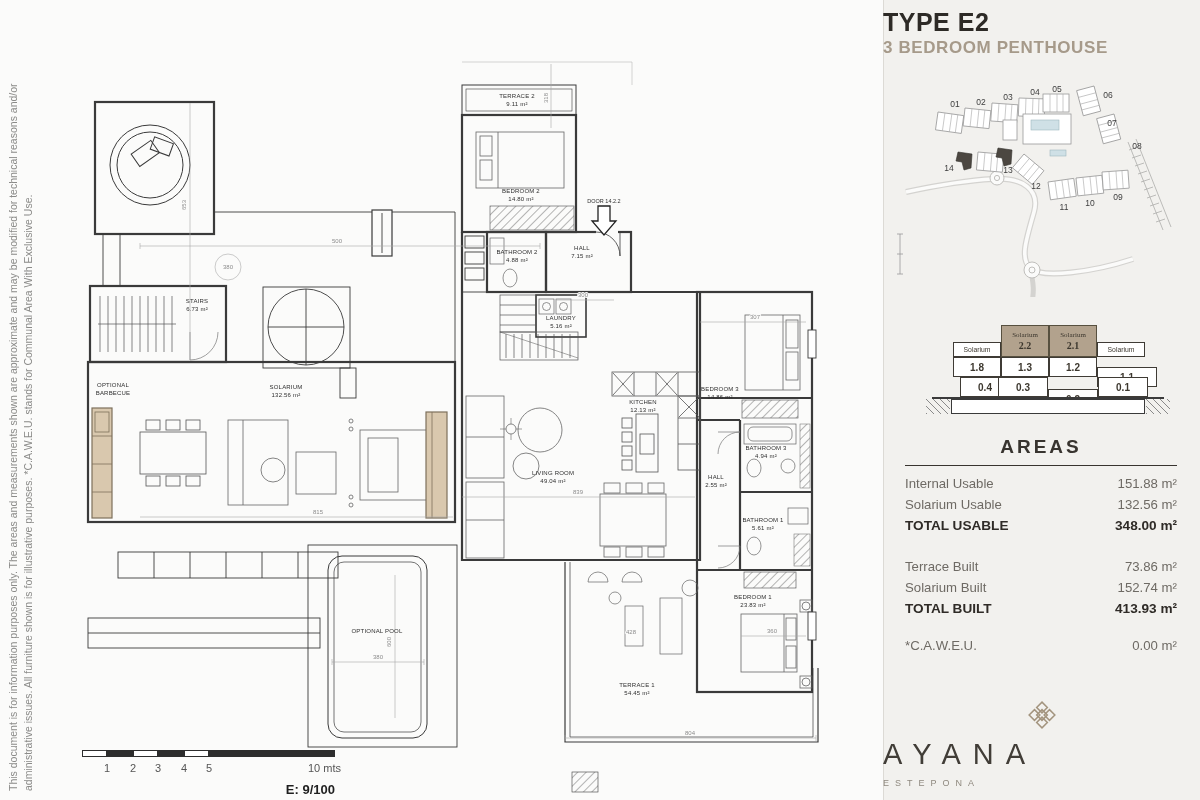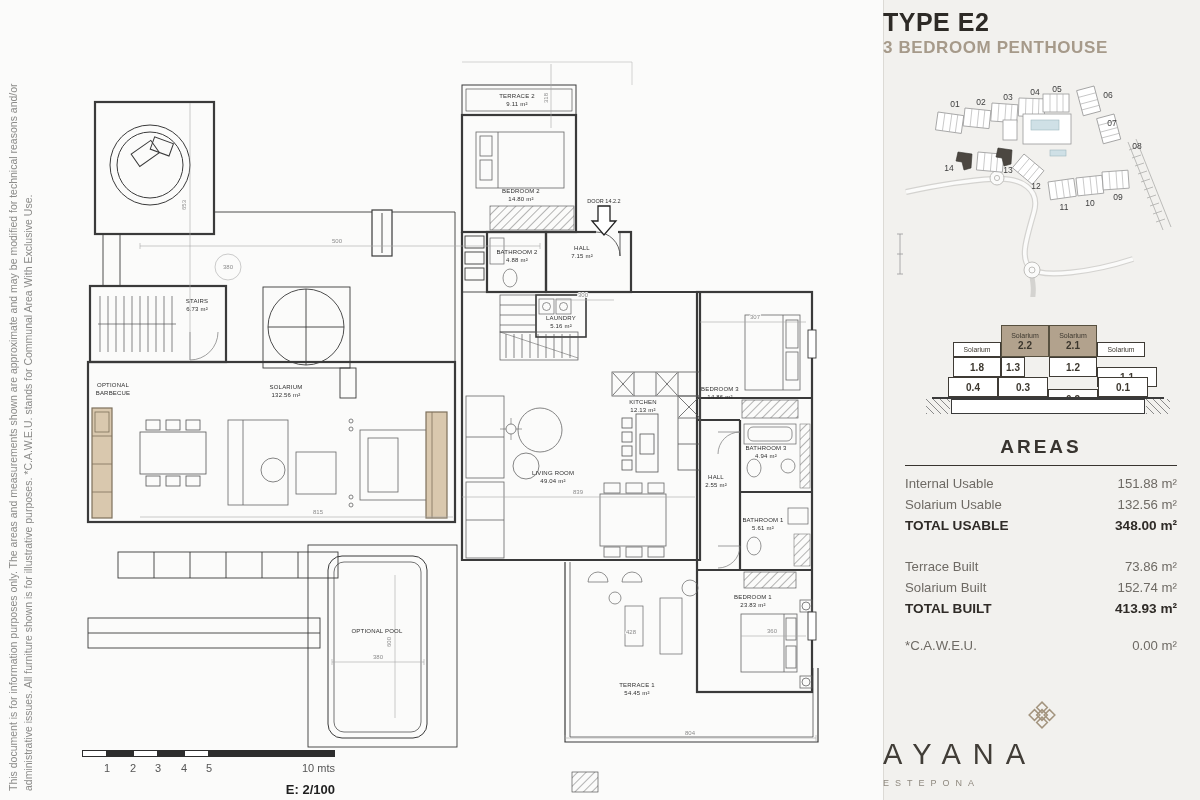--- a/index.html
+++ b/index.html
@@ -10,21 +10,21 @@
   .disclaimer{left:-367px;top:384px;width:780px;height:34px;transform:rotate(-90deg);
               font-size:10.5px;line-height:15px;color:#8b8b89;}
   
   .panel{left:883px;top:0;width:317px;height:800px;background:#f2f1ee;border-left:1px solid #dcdad5;}
   .panel-title{left:883px;top:8px;width:317px;font-size:25px;font-weight:bold;color:#2d2a26;letter-spacing:.5px;}
   .panel-sub{left:883px;top:38px;width:317px;text-align:left;font-size:17px;font-weight:bold;color:#a69a8a;letter-spacing:.6px;}
   
   .sect{left:948px;top:323px;width:200px;height:95px;font-family:"Liberation Sans",sans-serif;}
   .cell{position:absolute;box-sizing:border-box;border:1.5px solid #3f3b35;background:#fff;
         display:flex;align-items:center;justify-content:center;font-size:10px;font-weight:bold;color:#3c372e;}
-  .cell.tan{background:#b2a28d;border-color:#57503f;flex-direction:column;justify-content:center;}
+  .cell.tan{background:#b2a28d;border-color:#57503f;flex-direction:column;justify-content:center;font-family:Liberation Serif, serif;}
   .cell.tan .tlab{font-size:7px;font-weight:normal;line-height:9px;}
   .cell.tan .tval{font-size:10px;font-weight:bold;line-height:11px;}
   .cell.head{font-size:6.8px;font-weight:normal;}
   .ground{position:absolute;background:#3a3a3a;}
   .hatchbox{position:absolute;background:repeating-linear-gradient(45deg,#8a8a8a 0 1px,transparent 1px 5px);}
   .basement{position:absolute;box-sizing:border-box;border:1.5px solid #3a3a3a;background:#fff;}
   
   .areas{left:905px;top:436px;width:272px;}
   .areas-title{text-align:center;font-size:19px;font-weight:bold;letter-spacing:3px;color:#38342f;margin-bottom:7px;}
   .areas-hr{border:none;border-top:1.5px solid #38342f;margin:0 0 7px 0;}
@@ -34,21 +34,21 @@
   
   .brand{left:883px;top:700px;width:317px;text-align:left;}
   .brand-name{font-size:29px;color:#413d37;letter-spacing:12px;margin-right:-12px;display:block;margin-top:8px;}
   .brand-city{font-size:9px;color:#8f897f;letter-spacing:6px;margin-right:-6px;display:block;margin-top:7px;}
   
   .scalebar{left:82px;top:750px;width:340px;height:50px;}
   .seg{position:absolute;top:0;height:7px;box-sizing:border-box;}
   .seg.w{background:#fff;border:1px solid #2d2d2d;}
   .seg.b{background:#2d2d2d;}
   .tick{position:absolute;top:12px;width:20px;margin-left:-10px;text-align:center;font-size:11px;color:#555;}
-  .endlab{position:absolute;top:12px;right:87px;font-size:11px;color:#555;}
+  .endlab{position:absolute;top:12px;right:81px;font-size:11px;color:#555;}
   .scltxt{position:absolute;top:32px;right:87px;font-size:13px;font-weight:bold;color:#1f1f1f;}
   
   .rlabel{position:absolute;transform:translate(-50%,-50%);font-size:6px;line-height:7.5px;
           color:#2e2e2e;text-align:center;white-space:nowrap;letter-spacing:.2px;}
   .rlabel span{display:block;}
   .dlabel{position:absolute;transform:translate(-50%,-50%);font-size:5.5px;color:#2e2e2e;white-space:nowrap;}
   
   text.dimt{font:6px "Liberation Sans",sans-serif;fill:#8c8c8c;text-anchor:middle;
             stroke:#fbfbfa;stroke-width:2px;paint-order:stroke;}
   text.siteno{font:8.5px "Liberation Sans",sans-serif;fill:#3d3d3d;text-anchor:middle;}
@@ -404,21 +404,21 @@
     <div class="seg w" style="left:51px;width:25px"></div>
     <div class="seg b" style="left:76px;width:26px"></div>
     <div class="seg w" style="left:102px;width:25px"></div>
     <div class="seg b" style="left:127px;width:126px"></div>
     <span class="tick" style="left:25px">1</span>
     <span class="tick" style="left:51px">2</span>
     <span class="tick" style="left:76px">3</span>
     <span class="tick" style="left:102px">4</span>
     <span class="tick" style="left:127px">5</span>
     <span class="endlab">10 mts</span>
-    <span class="scltxt">E: 2/100</span>
+    <span class="scltxt">E: 9/100</span>
   </div>
 
   <div class="abs panel"></div>
   <div class="abs panel-title">TYPE E2</div>
   <div class="abs panel-sub">3 BEDROOM PENTHOUSE</div>
 
   <svg class="abs" style="left:888px;top:62px" width="300" height="235" viewBox="0 0 300 235">
     <defs>
       <g id="bldg">
         <rect width="26" height="18" fill="#fff" stroke="#999" stroke-width="0.8"></rect>
@@ -487,24 +487,24 @@
       <span class="tlab">Solarium</span>
       <span class="tval">2.2</span>
     </div>
     <div class="cell tan" style="left:101px;top:2px;width:48px;height:32px">
       <span class="tlab">Solarium</span>
       <span class="tval">2.1</span>
     </div>
     <div class="cell head" style="left:5px;top:19px;width:48px;height:15px">Solarium</div>
     <div class="cell head" style="left:149px;top:19px;width:48px;height:15px">Solarium</div>
     <div class="cell" style="left:5px;top:34px;width:48px;height:20px">1.8</div>
-    <div class="cell" style="left:53px;top:34px;width:24px;height:20px">1.3</div>
+    <div class="cell" style="left:53px;top:34px;width:48px;height:20px">1.3</div>
     <div class="cell" style="left:101px;top:34px;width:48px;height:20px">1.2</div>
     <div class="cell" style="left:149px;top:44px;width:60px;height:20px">1.1</div>
-    <div class="cell" style="left:0;top:54px;width:50px;height:20px">0.4</div>
+    <div class="cell" style="left:12px;top:54px;width:50px;height:20px">0.4</div>
     <div class="cell" style="left:50px;top:54px;width:50px;height:20px">0.3</div>
     <div class="cell" style="left:100px;top:66px;width:50px;height:20px">0.2</div>
     <div class="cell" style="left:150px;top:54px;width:50px;height:20px">0.1</div>
     <div class="ground" style="left:-16px;top:74px;width:232px;height:2px"></div>
     <div class="basement" style="left:3px;top:76px;width:194px;height:15px"></div>
     <div class="hatchbox" style="left:-22px;top:76px;width:24px;height:15px"></div>
     <div class="hatchbox" style="left:198px;top:76px;width:24px;height:15px"></div>
   </div>
 
   <div class="abs areas">

